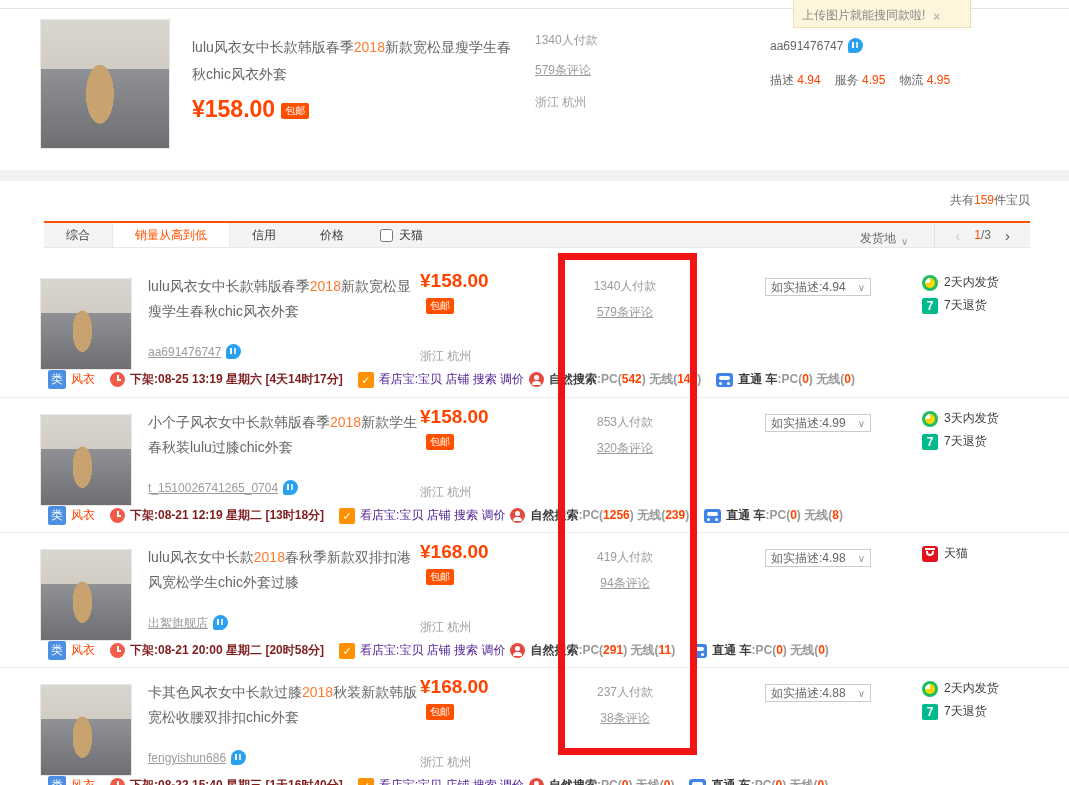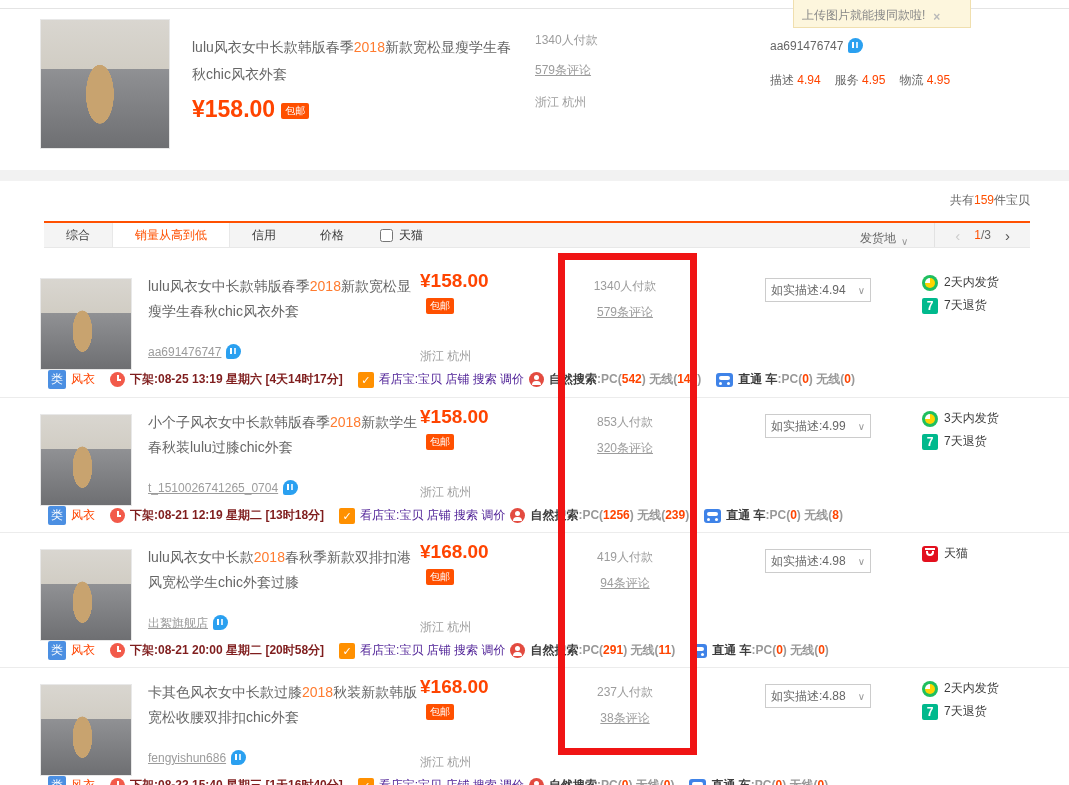--- a/index.html
+++ b/index.html
@@ -66,21 +66,21 @@
   .row{position:absolute;left:0;width:1069px;height:135px;}
   .row + .row, .row.sep{border-top:1px solid #ececec;}
   .r-thumb{left:40px;top:16px;width:90px;height:90px;}
   .r-title{left:148px;top:12px;width:276px;font-size:14px;line-height:25px;color:#666;}
   .r-seller{left:148px;top:82px;}
   .r-price{left:420px;top:8px;color:#ff4400;font-weight:bold;font-size:19px;}
   .r-baoyou{left:420px;top:36px;}
   .r-loc{left:420px;top:86px;color:#9c9c9c;}
   .r-paid{left:540px;top:16px;width:170px;text-align:center;color:#9c9c9c;}
   .r-reviews{left:540px;top:42px;width:170px;text-align:center;}
-  .r-desc{left:765px;top:16px;width:106px;height:24px;border:1px solid #ccc;background:#fff;
+  .r-desc{left:765px;top:16px;width:106px;height:18px;border:1px solid #ccc;background:#fff;
           box-sizing:border-box;display:flex;align-items:center;justify-content:space-between;
           padding:0 5px;color:#666;cursor:pointer;}
   .r-badges{left:922px;top:12px;display:flex;flex-direction:column;gap:6px;}
   .badge-line{display:flex;align-items:center;gap:6px;color:#3c3c3c;}
   .ic-clockg{width:16px;height:16px;border-radius:50%;background:#1fbf5f;position:relative;}
   .ic-clockg::before{content:"";position:absolute;left:3px;top:3px;width:10px;height:10px;border-radius:50%;
           background:conic-gradient(#ffd400 0 75%,#ffffff 75% 100%);}
   .ic-seven{width:16px;height:16px;background:#00b98d;color:#fff;font-weight:bold;
             text-align:center;line-height:16px;border-radius:2px;}
   .ic-tmall{width:16px;height:16px;background:#e3101e;border-radius:3px;position:relative;}

